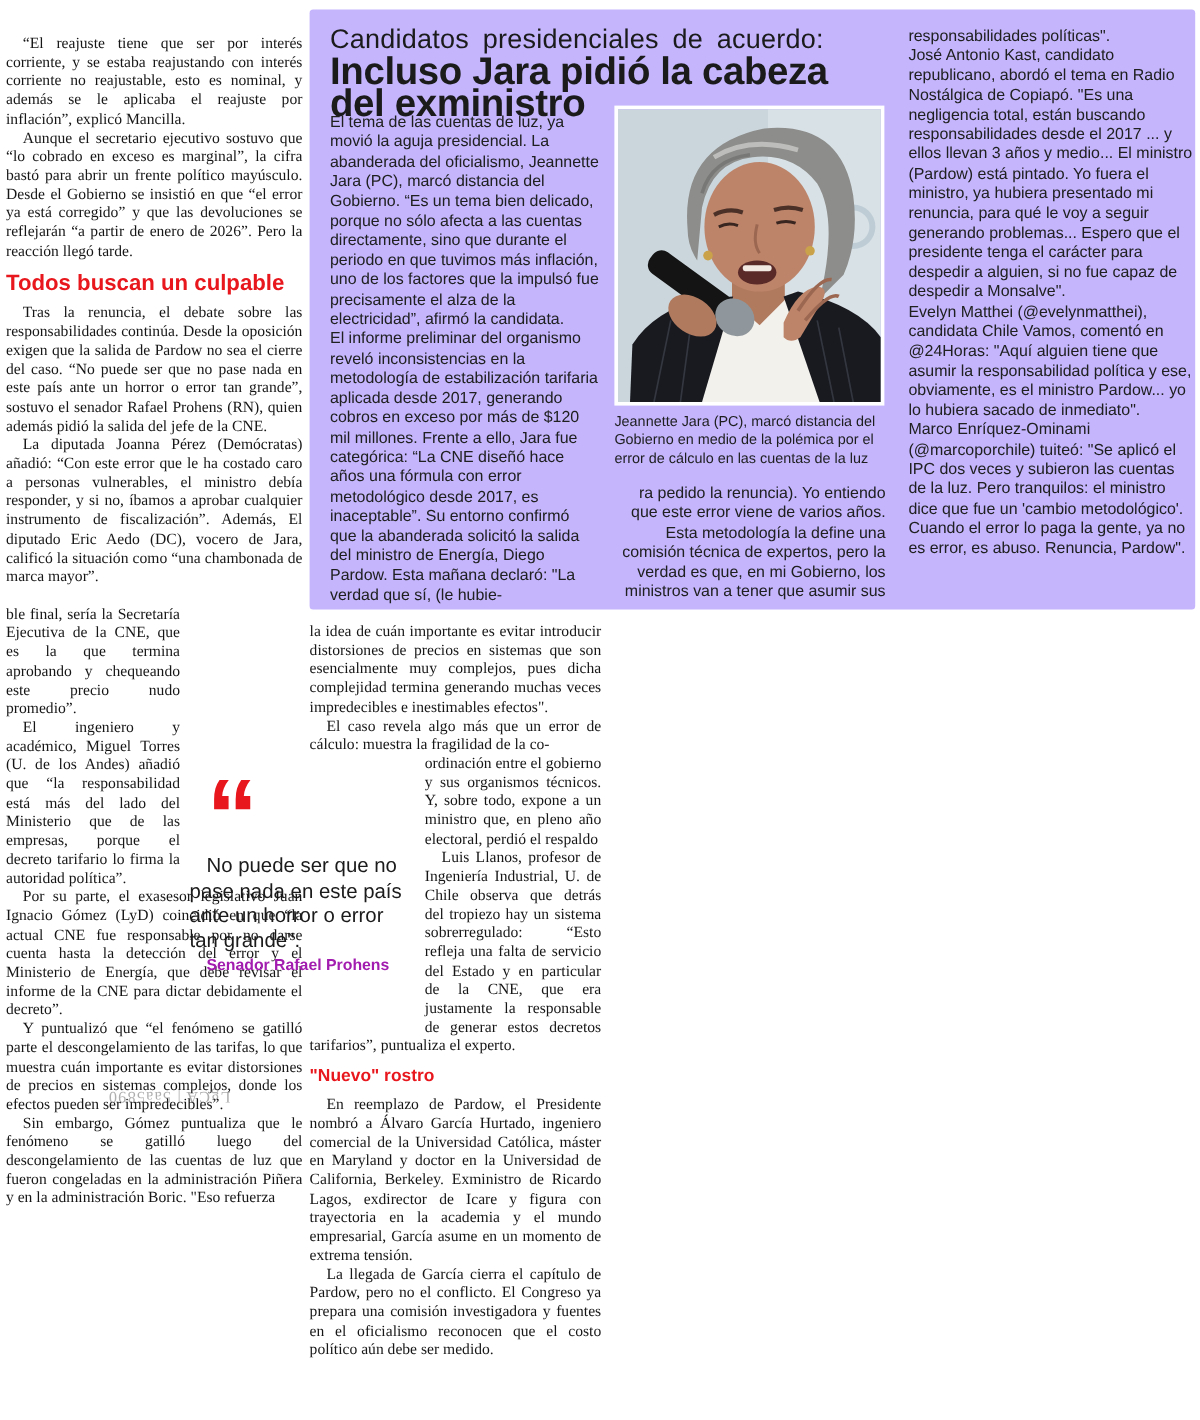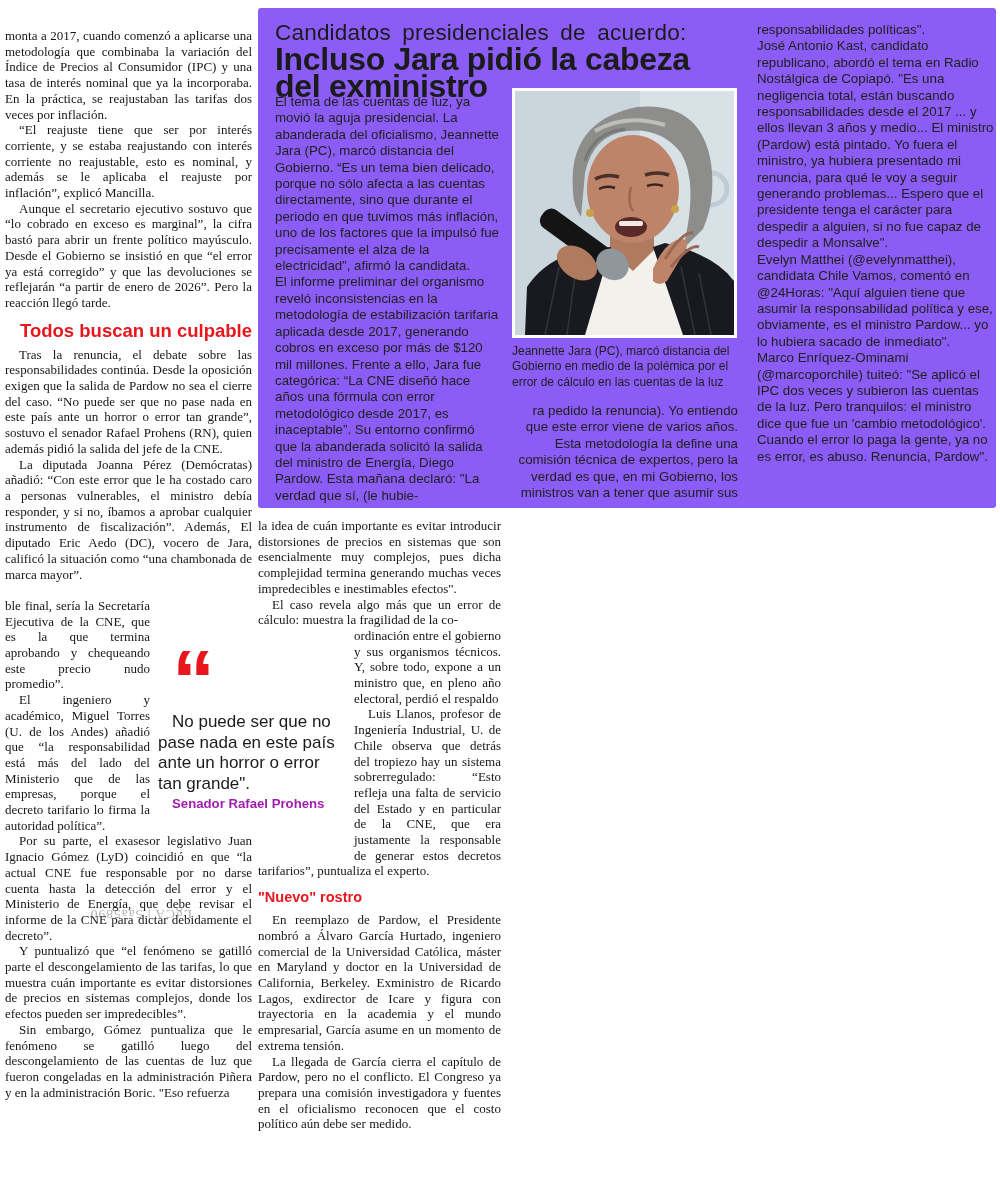--- a/index.html
+++ b/index.html
@@ -4,25 +4,25 @@
 <style>
   html,body{margin:0;padding:0;}
   body{width:1000px;height:1183px;position:relative;background:#ffffff;overflow:hidden;}
   .serif{font-family:"Liberation Serif",serif;font-size:13px;line-height:15.7px;color:#161616;text-align:justify;hyphens:auto;-webkit-hyphens:auto;}
   .sans{font-family:"Liberation Sans",sans-serif;}
   p{margin:0;}
   p.ind{text-indent:14px;}
 
   
   .col1{position:absolute;left:5px;top:28px;width:247px;}
-  .subhead1{font-family:"Liberation Sans",sans-serif;font-weight:bold;font-size:18.5px;line-height:21px;color:#e8171d;margin:9px 0 6px 0;text-align:right;text-indent:0;}
+  .subhead1{font-family:"Liberation Sans",sans-serif;font-weight:bold;font-size:18.5px;line-height:21px;color:#e8171d;margin:9px 0 6px 0;text-align:left;text-indent:0;}
   .spacer-r{float:right;width:96px;height:221px;margin-left:6px;}
 
   
-  .bluebox{position:absolute;left:258px;top:8px;width:738px;height:500px;background:#8b5cf6;border-radius:3px;}
+  .bluebox{position:absolute;left:258px;top:8px;width:738px;height:500px;background:#c4b5fd;border-radius:3px;}
   .headline{position:absolute;left:17px;top:11px;width:468px;color:#1b1b1b;font-family:"Liberation Sans",sans-serif;}
   .kicker{font-size:22.5px;line-height:27px;font-weight:400;word-spacing:5px;letter-spacing:0.2px;}
   .hl-main{font-size:32px;line-height:27px;font-weight:bold;letter-spacing:-0.3px;}
   .bb-text{font-family:"Liberation Sans",sans-serif;font-size:13.3px;line-height:16.4px;color:#202020;text-align:left;}
   .col2{position:absolute;left:17px;top:86px;width:224px;}
   .col3{position:absolute;left:254px;top:80px;width:226px;}
   .photo{width:219px;height:244px;border:3px solid #ffffff;display:block;}
   .caption{margin-top:6px;font-family:"Liberation Sans",sans-serif;font-size:12px;line-height:15.3px;color:#1e1e1e;font-weight:500;}
   .col3text{margin-top:13px;text-align:right;}
   .col4{position:absolute;left:499px;top:14px;width:240px;}
@@ -40,21 +40,20 @@
 
   
   .watermark{position:absolute;left:42px;top:906px;width:150px;transform:rotate(180deg);font-family:"Liberation Serif",serif;font-size:13.5px;color:#5f5f5f;opacity:0.5;letter-spacing:1px;text-align:left;}
 </style>
 </head>
 <body>
 
 <div>
 
   <div class="col1 serif">
-    <p>monta a 2017, cuando comenzó a aplicarse una metodología que combinaba la variación del Índice de Precios al Consumidor (IPC) y una tasa de interés nominal que ya la incorporaba. En la práctica, se reajustaban las tarifas dos veces por inflación.</p>
     <p class="ind">“El reajuste tiene que ser por interés corriente, y se estaba reajustando con interés corriente no reajustable, esto es nominal, y además se le aplicaba el reajuste por inflación”, explicó Mancilla.</p>
     <p class="ind">Aunque el secretario ejecutivo sostuvo que “lo cobrado en exceso es marginal”, la cifra bastó para abrir un frente político mayúsculo. Desde el Gobierno se insistió en que “el error ya está corregido” y que las devoluciones se reflejarán “a partir de enero de 2026”. Pero la reacción llegó tarde.</p>
     <h3 class="subhead1">Todos buscan un culpable</h3>
     <p class="ind">Tras la renuncia, el debate sobre las responsabilidades continúa. Desde la oposición exigen que la salida de Pardow no sea el cierre del caso. “No puede ser que no pase nada en este país ante un horror o error tan grande”, sostuvo el senador Rafael Prohens (RN), quien además pidió la salida del jefe de la CNE.</p>
     <p class="ind">La diputada Joanna Pérez (Demócratas) añadió: “Con este error que le ha costado caro a personas vulnerables, el ministro debía responder, y si no, íbamos a aprobar cualquier instrumento de fiscalización”. Además, El diputado Eric Aedo (DC), vocero de Jara, calificó la situación como “una chambonada de marca mayor”.</p>
     <p class="ind"><br>
       <span class="spacer-r"></span><span>ble final, sería la Secretaría Ejecutiva de la CNE, que es la que termina aprobando y chequeando este precio nudo promedio”.</span></p>
     <p class="ind">El ingeniero y académico, Miguel Torres (U. de los Andes) añadió que “la responsabilidad está más del lado del Ministerio que de las empresas, porque el decreto tarifario lo firma la autoridad política”.</p>
     <p class="ind">Por su parte, el exasesor legislativo Juan Ignacio Gómez (LyD) coincidió en que “la actual CNE fue responsable por no darse cuenta hasta la detección del error y el Ministerio de Energía, que debe revisar el informe de la CNE para dictar debidamente el decreto”.</p>
     <p class="ind">Y puntualizó que “el fenómeno se gatilló parte el descongelamiento de las tarifas, lo que muestra cuán importante es evitar distorsiones de precios en sistemas complejos, donde los efectos pueden ser impredecibles”.</p>

